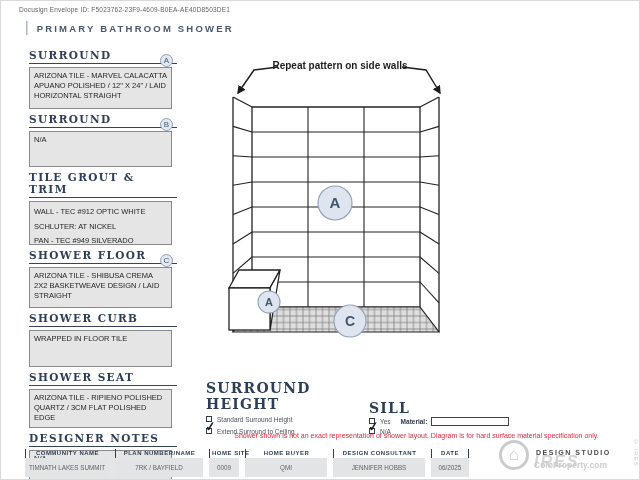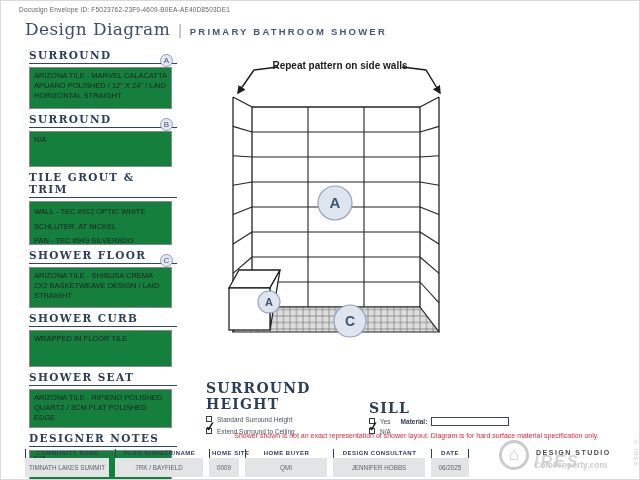--- a/index.html
+++ b/index.html
@@ -27,21 +27,21 @@
     font-size:10.5px; letter-spacing:1.4px; color:#2d3e58;
     border-bottom:1.5px solid #35445c; padding-bottom:2px; margin-bottom:3px;
   }
   .badge {
     position:absolute; right:4px; bottom:-4px; width:13px; height:13px; border-radius:50%;
     background:#e3e8f0; border:1px solid #8fa0ba; color:#40566f;
     font-family:"Liberation Sans", sans-serif; font-size:8px; font-weight:400; letter-spacing:0;
     display:flex; align-items:center; justify-content:center;
   }
   .sec-box {
-    border:1px solid #8a8a8a; background:#15803d; width:143px;
+    border:1px solid #8a8a8a; background:#e5e5e5; width:143px;
     font-size:7.5px; line-height:1.33; padding:3px 4px; color:#1f1f1f;
     overflow:hidden; margin-bottom:4px;
   }
   .sec-box.spaced { line-height:1.95; }
   .h42{height:42px}.h36{height:36px}.h44{height:44px}.h41{height:41px}
   .h37{height:37px}.h39{height:39px}.h38{height:38px}
 
   
   #diagram-wrap { left:211px; top:55px; width:256px; height:286px;font-weight:bold; }
 
@@ -86,21 +86,20 @@
     writing-mode:vertical-rl; letter-spacing:1px; }
   #wm-overlay { position:absolute; left:37px; top:12px; font-size:7px; font-weight:700;
     letter-spacing:1.5px; color:#4a4a4a; }
 </style>
 </head>
 <body>
 
 <div class="abs" id="docusign-line">Docusign Envelope ID: F5023762-23F9-4609-B0EA-AE40D8503DE1</div>
 
 <div class="abs" id="header">
-  <span id="page-title">Design Diagram</span>
   <span id="title-sep">|</span>
   <span id="page-subtitle">PRIMARY BATHROOM SHOWER</span>
 </div>
 
 <div class="abs" id="left-col">
   <div class="sec-head">
     <span>SURROUND</span>
     <span class="badge">A</span>
   </div>
   <div class="sec-box h42">ARIZONA TILE - MARVEL CALACATTA APUANO POLISHED / 12" X 24" / LAID HORIZONTAL STRAIGHT</div>

